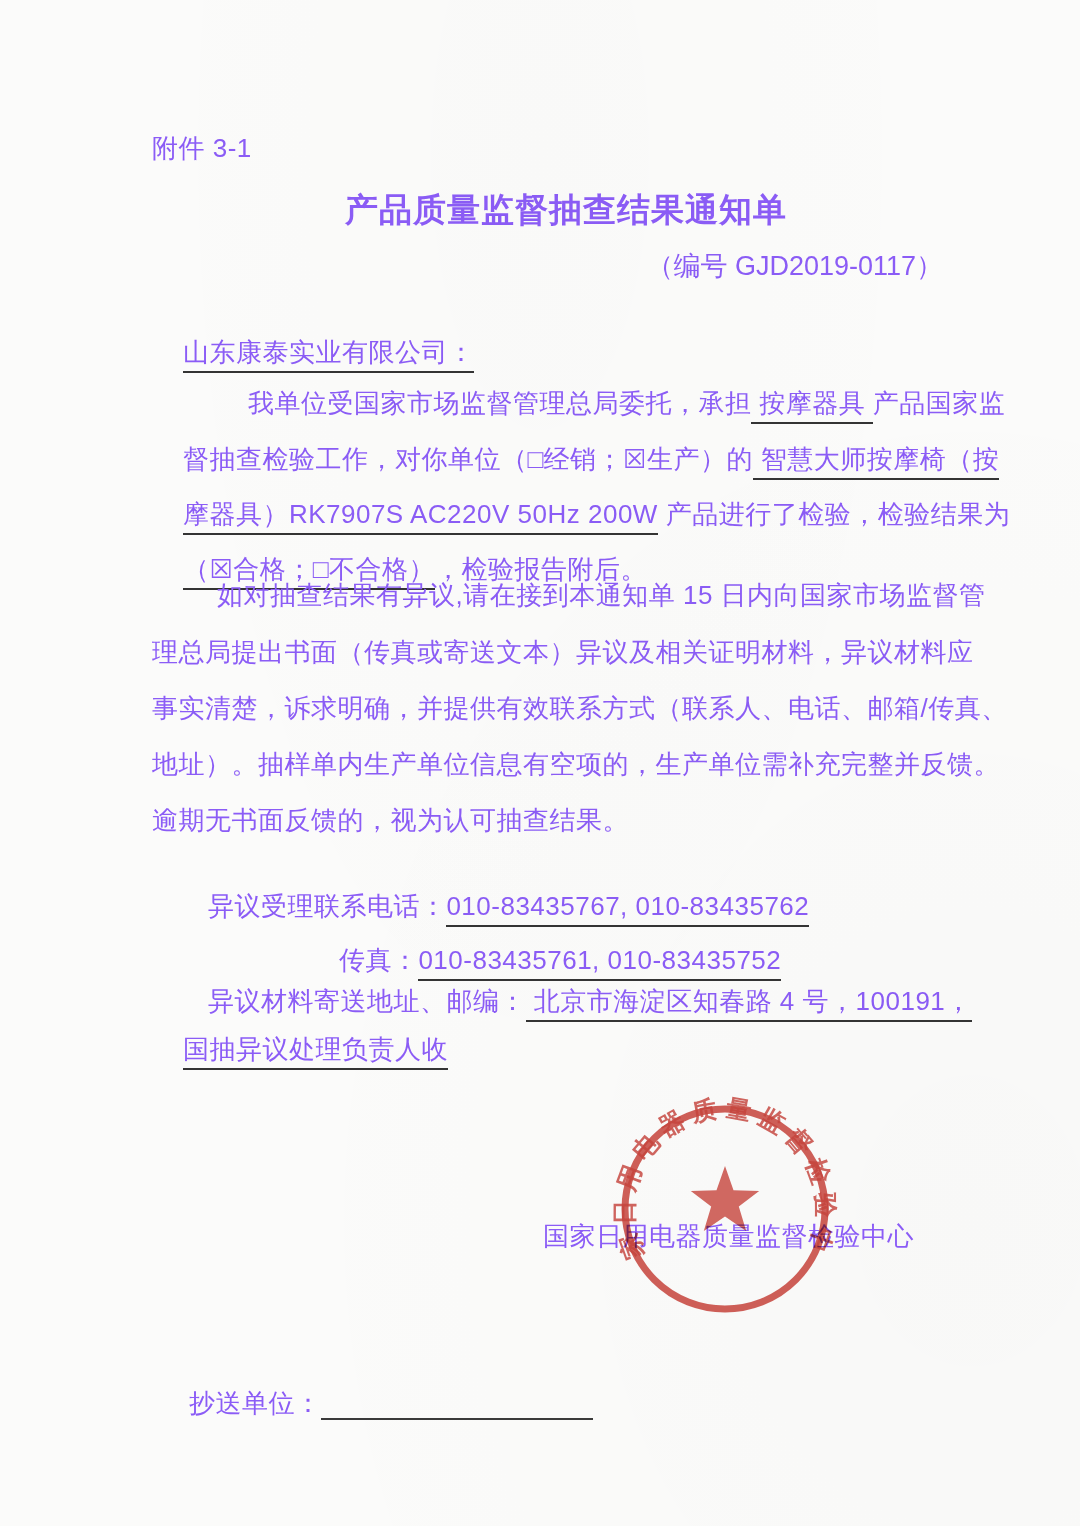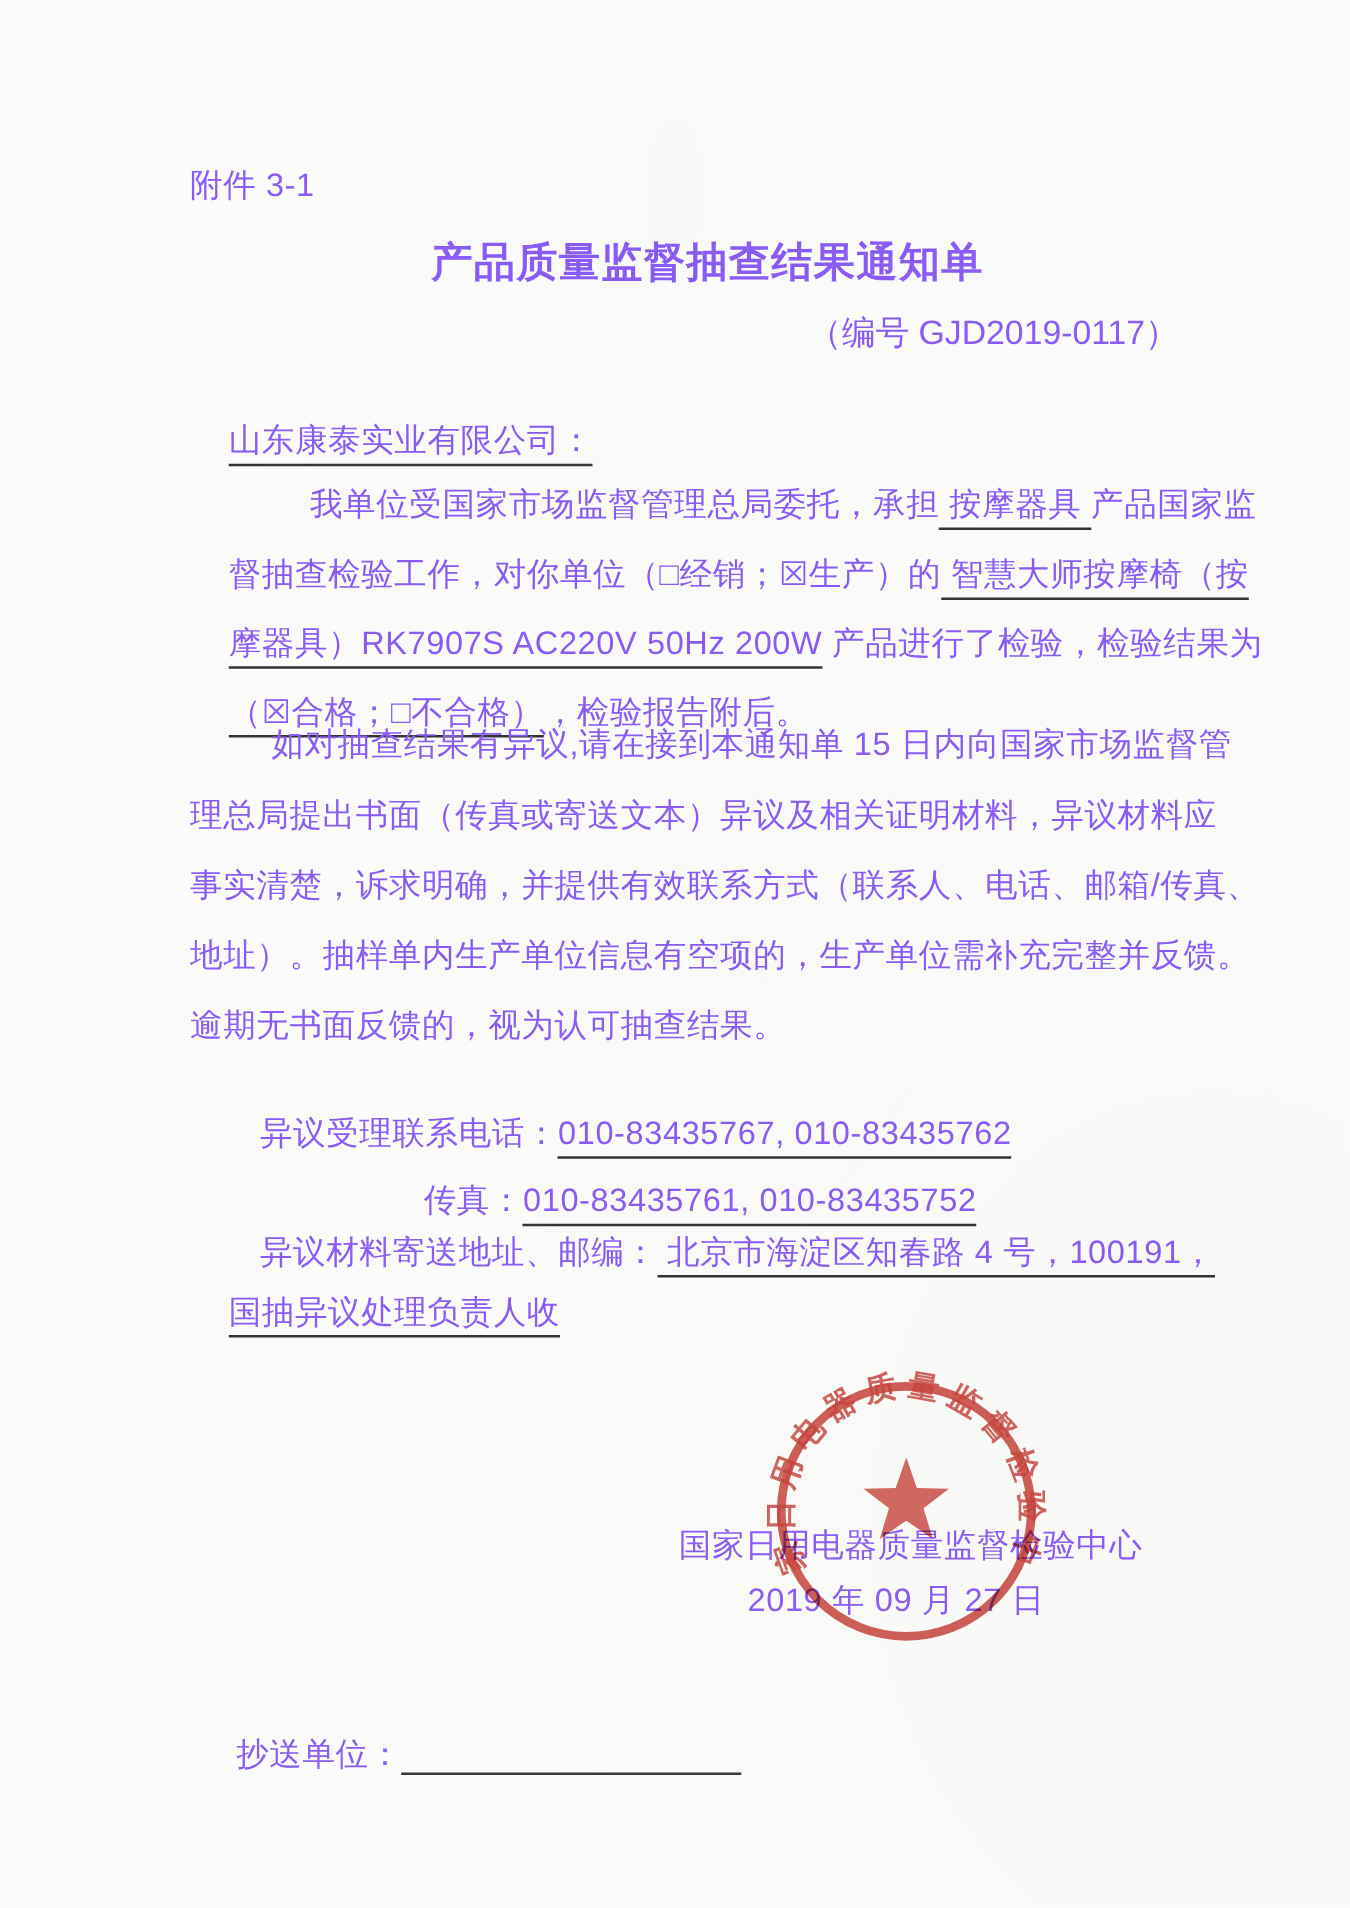--- a/index.html
+++ b/index.html
@@ -100,21 +100,20 @@
     <span>传真：</span><span class="u">010-83435761, 010-83435752</span>
   </div>
   <div class="ln" style="left:177px; top:950px;">
     <span>异议材料寄送地址、邮编：</span><span class="u"> 北京市海淀区知春路 4 号，100191，</span>
   </div>
   <div class="ln" style="left:152px; top:998px;">
     <span class="u">国抽异议处理负责人收</span>
   </div>
 
   <div class="ln sig" style="left:543px; top:1219px;">国家日用电器质量监督检验中心</div>
-  <div class="ln sig" style="left:598px; top:1263px;">2019 年 09 月 27 日</div>
 
   <svg class="seal" width="266" height="266" viewBox="0 0 266 266">
     <circle cx="133" cy="133" r="100" fill="none" stroke-width="7" opacity="0.85" stroke="#c5342c"></circle>
     <defs>
       <path id="sealArc" d="M 46.5 164.5 A 92 92 0 1 1 219.5 164.5" fill="none"></path>
     </defs>
     <text font-size="25" font-weight="bold" letter-spacing="7" opacity="0.82" font-family="Liberation Sans, sans-serif" fill="#c5342c">
       <textPath href="#sealArc" startOffset="50%" text-anchor="middle">国家日用电器质量监督检验中心</textPath>
     </text>
     <polygon points="133,90 141.5,114.3 167.2,114.9 146.8,130.5 154.2,155.1 133,140.5 111.8,155.1 119.2,130.5 98.8,114.9 124.5,114.3" opacity="0.8" fill="#c5342c"></polygon>

